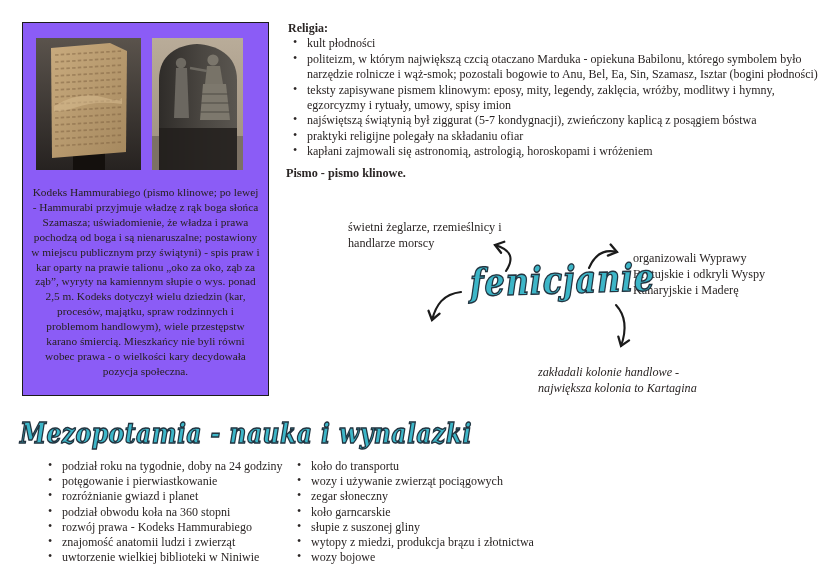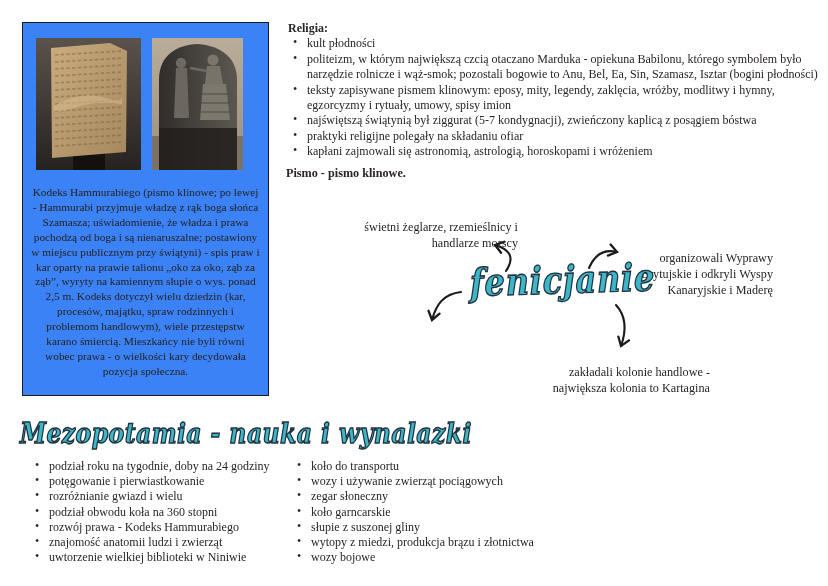--- a/index.html
+++ b/index.html
@@ -4,60 +4,60 @@
 <style>
   html,body{margin:0;padding:0;background:#e9e9e9;}
   .page{
     position:relative;width:828px;height:586px;background:#ffffff;
     font-family:"Liberation Serif","DejaVu Serif",serif;color:#2a2524;
     overflow:hidden;margin:0 auto;
   }
   
   .left-box{
     position:absolute;left:22px;top:22px;width:247px;height:374px;
-    border:1.5px solid #1b1b1b;background:#3b82f6;box-sizing:border-box;
+    border:1.5px solid #1b1b1b;background:#8b5cf6;box-sizing:border-box;
   }
   .img-row{display:flex;gap:11px;padding:15px 12px 0 13px;}
   .img-row svg{display:block;}
   .caption{
     margin:15px 8px 0 8px;text-align:center;
     font-size:11.3px;line-height:14.9px;color:#262120;
   }
   
   .religia{position:absolute;left:288px;top:21px;width:545px;font-size:12px;line-height:15.4px;}
   .b{font-weight:bold;}
   ul.doc{list-style:none;margin:0;padding:0 0 0 5px;}
   ul.doc li{position:relative;padding-left:14px;}
   ul.doc li::before{content:"\2022";position:absolute;left:0;top:-1px;font-size:12px;color:#2a2524;}
   .pismo-heading{position:absolute;left:278px;top:166px;font-size:12.2px;font-weight:bold;margin-left:8px;}
   
   .mindmap{position:absolute;left:300px;top:195px;width:528px;height:218px;font-size:12.2px;line-height:15.8px;}
-  .mm{position:absolute;text-align:right;white-space:pre-line;}
+  .mm{position:absolute;text-align:left;white-space:pre-line;}
   .mm-sailors{left:48px;top:25px;width:170px;}
   .mm-expeditions{left:333px;top:56px;width:140px;}
   .mm-alphabet{left:22px;top:143px;width:186px;white-space:normal;}
-  .mm-colonies{left:238px;top:170px;width:172px;}
+  .mm-colonies{left:238px;top:170px;width:172px;font-style:italic;}
   .arrows{position:absolute;left:0;top:0;pointer-events:none;}
   .script-teal{
     font-family:"DejaVu Serif","Liberation Serif",serif;
     font-style:italic;font-weight:bold;color:#3db6c8;
     -webkit-text-stroke:1.4px #233440;
     text-shadow:0 0 1px #233440;
     white-space:nowrap;
   }
   .fenicjanie{
     position:absolute;left:170px;top:68px;font-size:38px;line-height:40px;
     transform:scaleX(.84) rotate(-1.5deg);transform-origin:left center;letter-spacing:1px;
   }
   
   .mezo-heading{
     position:absolute;left:20px;top:417px;font-size:28px;line-height:34px;
     transform:scaleX(.84);transform-origin:left center;letter-spacing:.5px;
   }
-  .list-left{position:absolute;left:30px;top:459px;width:262px;font-size:12px;line-height:15.2px;}
+  .list-left{position:absolute;left:43px;top:459px;width:262px;font-size:12px;line-height:15.2px;}
   .list-right{position:absolute;left:292px;top:459px;width:300px;font-size:12px;line-height:15.2px;}
 </style>
 </head>
 <body>
 
 <div class="page">
 
   <div class="left-box">
     <div class="img-row">
 
@@ -164,21 +164,21 @@
     <div class="script-teal fenicjanie">fenicjanie</div>
     <div class="mm mm-colonies">zakładali kolonie handlowe -
 największa kolonia to Kartagina</div>
   </div>
 
   <div class="script-teal mezo-heading">Mezopotamia - nauka i wynalazki</div>
 
   <ul class="doc list-left">
     <li>podział roku na tygodnie, doby na 24 godziny</li>
     <li>potęgowanie i pierwiastkowanie</li>
-    <li>rozróżnianie gwiazd i wielu</li>
+    <li>rozróżnianie gwiazd i planet</li>
     <li>podział obwodu koła na 360 stopni</li>
     <li>rozwój prawa - Kodeks Hammurabiego</li>
     <li>znajomość anatomii ludzi i zwierząt</li>
     <li>uwtorzenie wielkiej biblioteki w Niniwie</li>
   </ul>
 
   <ul class="doc list-right">
     <li>koło do transportu</li>
     <li>wozy i używanie zwierząt pociągowych</li>
     <li>zegar słoneczny</li>

